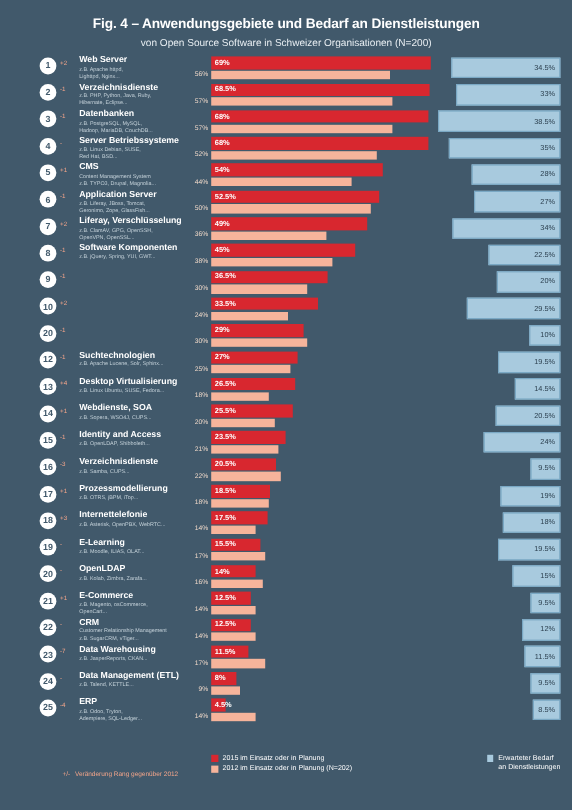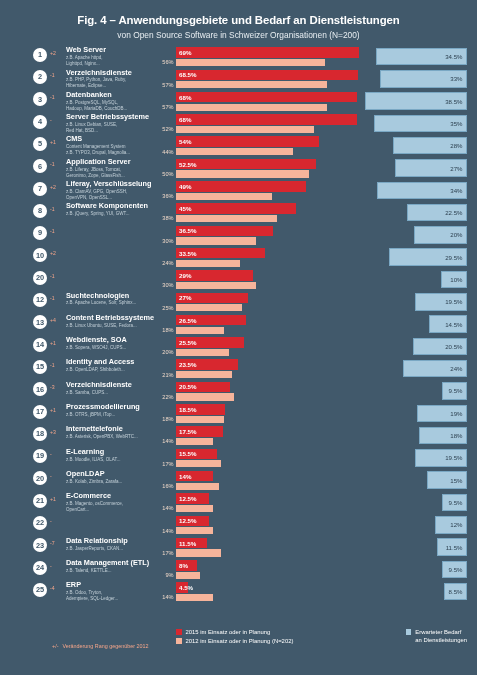--- a/index.html
+++ b/index.html
@@ -513,21 +513,21 @@
       <div class="right-group">
         <div class="bar-demand" style="width:51.675px">
           <span class="val">19.5%</span>
         </div>
       </div>
     </div>
     <div class="row">
       <div class="rank-badge">13</div>
       <div class="rank-delta">+4</div>
       <div class="labels">
-        <div class="cat-name">Content Betriebssysteme</div>
+        <div class="cat-name">Desktop Virtualisierung</div>
         <div class="cat-examples">
           <div>z.B. Linux Ubuntu, SUSE, Fedora...</div>
         </div>
       </div>
       <div class="left-group">
         <div class="bar-2015" style="width:70.41428571428571px">
           <span class="val">26.5%</span>
         </div>
         <div class="bar-2012-wrap">
           <div class="bar-2012" style="width:47.82857142857142px">
@@ -738,41 +738,48 @@
       </div>
       <div class="right-group">
         <div class="bar-demand" style="width:25.174999999999997px">
           <span class="val">9.5%</span>
         </div>
       </div>
     </div>
     <div class="row">
       <div class="rank-badge">22</div>
       <div class="rank-delta">-</div>
+      <div class="labels">
+        <div class="cat-name">CRM</div>
+        <div class="cat-examples">
+          <div>Customer Relationship Management</div>
+          <div>z.B. SugarCRM, vTiger...</div>
+        </div>
+      </div>
       <div class="left-group">
         <div class="bar-2015" style="width:33.214285714285715px">
           <span class="val">12.5%</span>
         </div>
         <div class="bar-2012-wrap">
           <div class="bar-2012" style="width:37.2px">
             <span class="val-out">14%</span>
           </div>
         </div>
       </div>
       <div class="right-group">
         <div class="bar-demand" style="width:31.799999999999997px">
           <span class="val">12%</span>
         </div>
       </div>
     </div>
     <div class="row">
       <div class="rank-badge">23</div>
       <div class="rank-delta">-7</div>
       <div class="labels">
-        <div class="cat-name">Data Relationship</div>
+        <div class="cat-name">Data Warehousing</div>
         <div class="cat-examples">
           <div>z.B. JasperReports, CKAN...</div>
         </div>
       </div>
       <div class="left-group">
         <div class="bar-2015" style="width:30.557142857142857px">
           <span class="val">11.5%</span>
         </div>
         <div class="bar-2012-wrap">
           <div class="bar-2012" style="width:45.17142857142857px">

